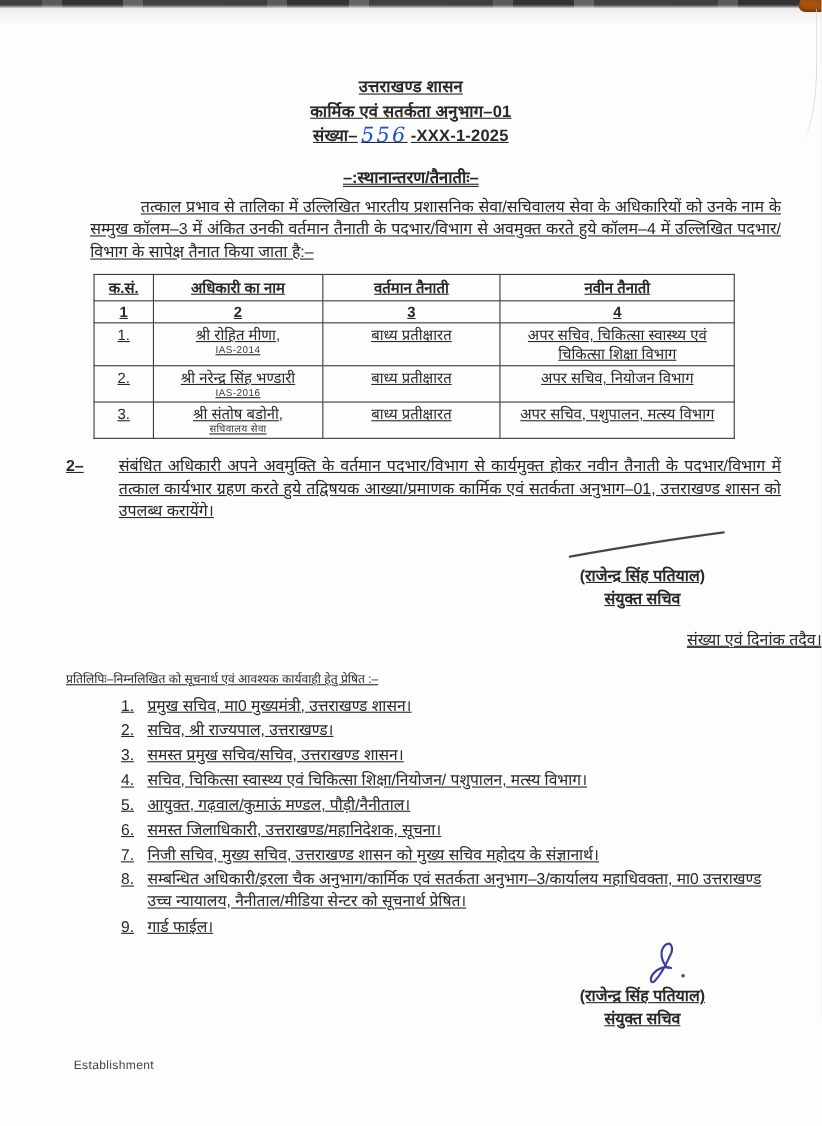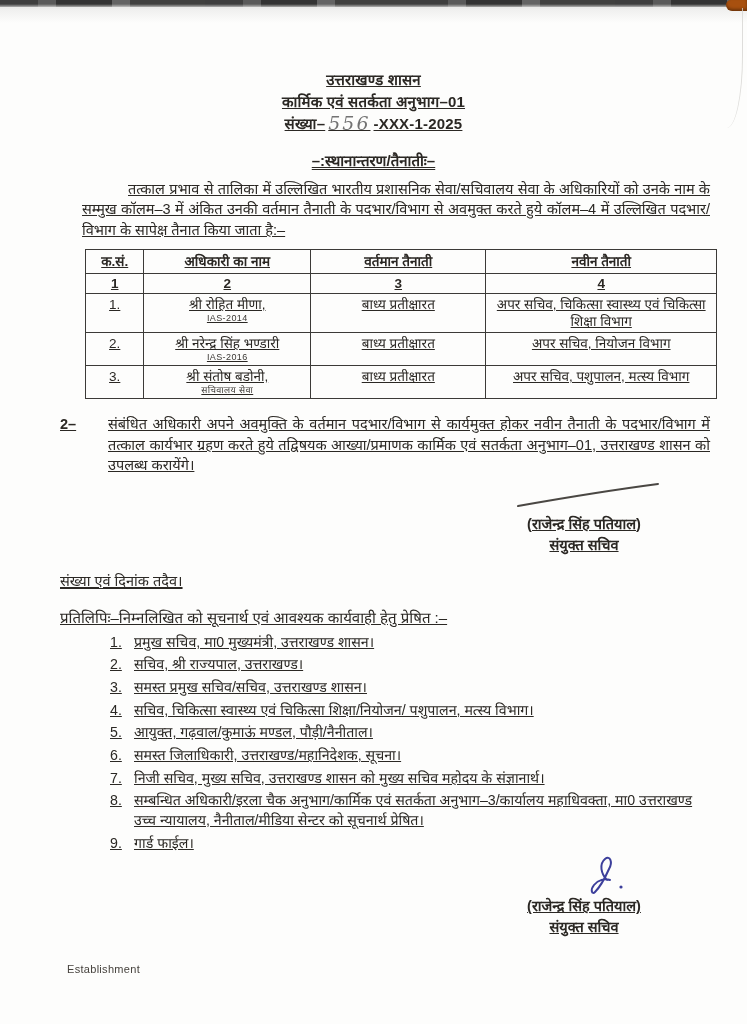--- a/index.html
+++ b/index.html
@@ -22,49 +22,49 @@
     border-radius:7px 0 0 9px; box-shadow:inset 0 -2px 3px rgba(0,0,0,.35); }
   .edge-curve { position:absolute; top:8px; right:4px; width:26px; height:120px;
     border-right:1.5px solid #d7d6d3; border-radius:0 0 60% 0; opacity:.8; }
 
   .content { position:absolute; top:0; left:0; width:747px;text-decoration:underline; }
 
   .letterhead { margin-top:69px; text-align:center; font-weight:bold;
     font-size:15px; line-height:21.5px; letter-spacing:.2px; }
   .letterhead .row { white-space:nowrap; }
   .hw { font-family:"DejaVu Serif",serif; font-style:italic; font-weight:normal;
-    font-size:19px; letter-spacing:2px; color:#737373; position:relative; top:1px; padding:0 3px; }
+    font-size:19px; letter-spacing:2px; color:#1d4ed8; position:relative; top:1px; padding:0 3px; }
   .hw.small { font-size:16px; letter-spacing:0; padding:0 1px; }
 
   .subject { margin-top:15px; text-align:center; font-weight:bold; font-size:15px; }
   .subject span { text-decoration:underline; text-underline-offset:3px; }
 
   .para { margin:9px 37px 0 82px; text-align:justify; font-size:14.5px; line-height:20.5px; }
   .para.indent { text-indent:46px; }
 
-  table.doc-table { border-collapse:collapse; margin:9px 0 0 85px; width:632px;
+  table.doc-table { border-collapse:collapse; margin:9px 0 0 85px; width:583px;
     font-size:13.5px; line-height:17px; }
   table.doc-table td { border:1.6px solid #3c3a37; padding:2px 4px; text-align:center; vertical-align:top; }
   table.doc-table .hdr td { font-weight:bold; padding:3px 4px; }
   table.doc-table .colnum td { font-weight:bold; padding:1px 4px; }
   .batch { display:block; font-size:9px; line-height:11px; color:#3a3733; letter-spacing:.4px; }
 
   .para2 { display:flex; margin:15px 37px 0 60px; font-size:14.5px; line-height:20.5px; }
   .para2 .marker { width:48px; flex:0 0 48px; font-weight:bold; }
   .para2 .body { flex:1; text-align:justify; }
 
   .sig-stroke-wrap { height:30px; margin:6px 85px 0 0; text-align:right; }
   .sig-block { width:230px; margin:2px 48px 0 auto; text-align:center;
     font-size:14.5px; line-height:21px; }
   .sig-block .nm { font-weight:bold; }
   .sig-block .ttl { font-weight:bold;text-align:center; }
 
-  .note-line { margin:14px 0 11px 60px; font-size:14.5px; }
+  .note-line { margin:14px 0 11px 60px; font-size:14.5px;text-align:right; }
   .note-line span { text-decoration:underline; text-underline-offset:2px; }
-  .copy-head { margin:18px 37px 0 60px; font-size:15px; line-height:20px; }
+  .copy-head { margin:18px 37px 0 60px; font-size:11px; line-height:20px; }
 
   .copy-list { margin:5px 37px 0 110px; font-size:14.2px; }
   .copy-item { display:flex; line-height:19.5px; margin-bottom:3.2px; }
   .copy-item .no { flex:0 0 24px; }
   .copy-item .tx { flex:1; }
 
   .sig2-flourish-wrap { height:40px; margin:-2px 110px 0 0; text-align:right; }
 
   .footer-label { position:absolute; left:67px; top:963px; font-size:11px;
     color:#46423d; letter-spacing:.3px; }

